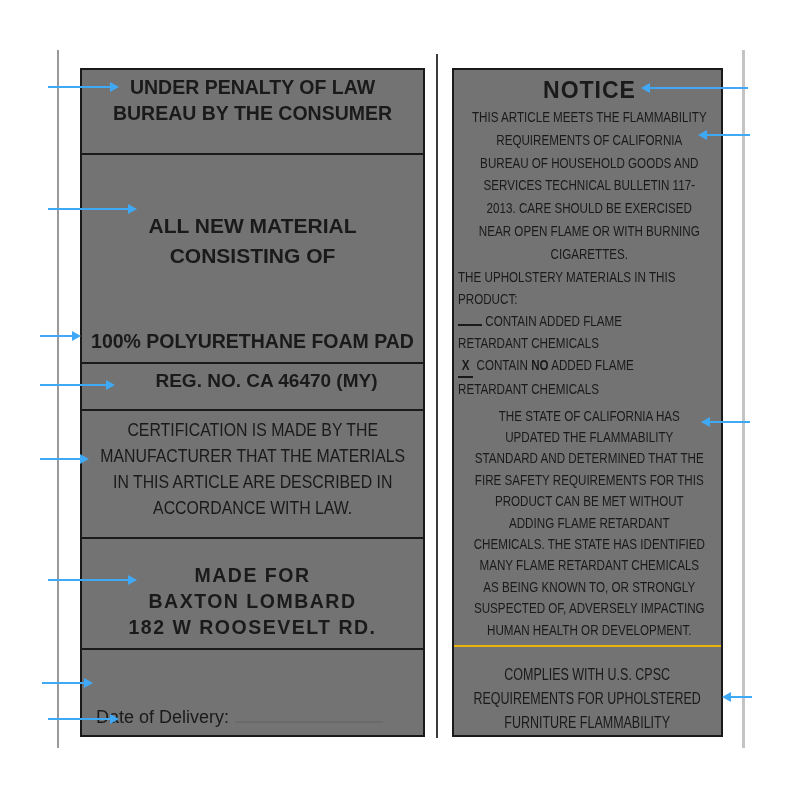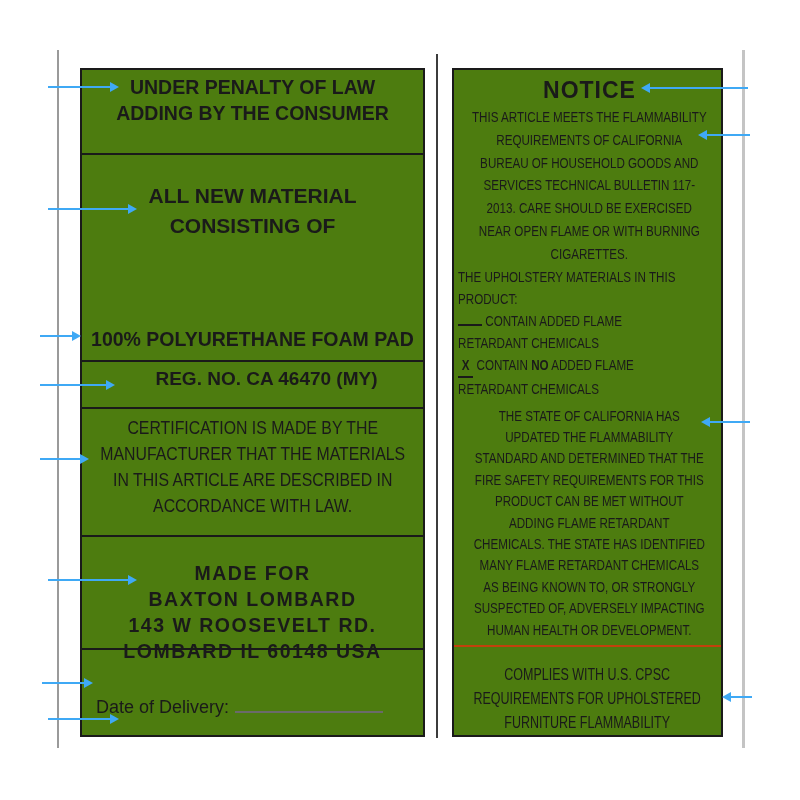--- a/index.html
+++ b/index.html
@@ -7,43 +7,43 @@
     width:800px;height:800px;position:relative;background:#ffffff;
     font-family:"Liberation Sans", sans-serif;color:#1a1a1a;overflow:hidden;
   }
   
   .guide{position:absolute;width:2px;background:#b9b9b9;top:50px;height:698px;}
   .guide.left{left:57px;background:#9a9a9a;}
   .guide.right{left:742px;background:#c4c4c4;width:3px;}
   .fold{position:absolute;left:436px;top:54px;width:2px;height:684px;background:#3c3c3c;}
 
   
-  .panel{position:absolute;top:68px;border:2px solid #1a1a1a;background:#4d7c0f;box-sizing:border-box;}
+  .panel{position:absolute;top:68px;border:2px solid #1a1a1a;background:#737373;box-sizing:border-box;}
   .panel.lp{left:80px;width:345px;height:669px;display:flex;flex-direction:column;}
   .panel.rp{left:452px;width:271px;height:669px;display:flex;flex-direction:column;}
 
   
   .sec{box-sizing:border-box;text-align:center;}
   .sec + .sec{border-top:2px solid #1a1a1a;}
   .sec-penalty{height:85px;padding-top:4px;font-weight:bold;font-size:19.5px;line-height:26px;white-space:nowrap;}
   .sec-material{height:214px;display:flex;flex-direction:column;justify-content:space-between;}
-  .material-top{margin-top:26px;font-weight:bold;font-size:21px;line-height:30px;}
+  .material-top{margin-top:56px;font-weight:bold;font-size:21px;line-height:30px;}
   .material-bottom{margin-bottom:9px;font-weight:bold;font-size:19.5px;white-space:nowrap;text-align:center;}
   .sec-reg{height:48px;font-weight:bold;font-size:19px;line-height:33px;white-space:nowrap;padding-left:28px;}
   .sec-cert{height:132px;padding-top:6px;}
   .cert-lines{font-size:18px;line-height:26px;transform:scaleX(0.88);transform-origin:50% 0;width:113.6%;margin-left:-6.8%;}
   .sec-made{height:113px;padding-top:23px;font-weight:bold;font-size:19.5px;line-height:26px;letter-spacing:1.5px;white-space:nowrap;}
-  .sec-bottom{height:89px;display:flex;flex-direction:column;justify-content:flex-end;padding-bottom:10px;box-sizing:border-box;}
+  .sec-bottom{height:89px;display:flex;flex-direction:column;justify-content:flex-end;padding-bottom:0;box-sizing:border-box;}
   .date-row{text-align:left;padding-left:14px;font-size:18px;line-height:24px;margin-bottom:6px;white-space:nowrap;}
   .date-underline{display:inline-block;width:148px;border-bottom:2px solid #6a6a6a;height:14px;margin-left:6px;}
   .made-in{font-weight:bold;font-size:20px;line-height:26px;letter-spacing:2px;white-space:nowrap;}
 
   
   .rp-top{height:588px;box-sizing:border-box;padding:2px 0 0 4px;}
-  .rp-footer{flex:1;border-top:2px solid #c2410c;text-align:center;padding-top:16px;}
+  .rp-footer{flex:1;border-top:2px solid #eab308;text-align:center;padding-top:16px;}
   .notice-title{text-align:center;font-weight:bold;font-size:23px;line-height:32px;letter-spacing:1px;margin-top:2px;}
   .cond{transform:scaleX(0.75);transform-origin:50% 0;width:133.3%;margin-left:-16.65%;}
   .cond-left{transform:scaleX(0.75);transform-origin:0 0;width:133.3%;}
   .cond-foot{transform:scaleX(0.78);transform-origin:50% 0;width:128.2%;margin-left:-14.1%;font-size:16px;line-height:24px;white-space:nowrap;text-align:center;}
   .para-c{text-align:center;font-size:15.5px;line-height:22.8px;white-space:nowrap;}
   .para-l{text-align:left;font-size:15.5px;line-height:22px;white-space:nowrap;}
   .para-state{text-align:center;font-size:15.5px;line-height:21.4px;white-space:nowrap;margin-top:5px;}
   .blank-line{display:inline-block;width:32px;border-bottom:2px solid #1a1a1a;height:13px;}
   .mark-x{display:inline-block;border-bottom:2px solid #1a1a1a;padding:0 5px;font-weight:bold;}
   .b{font-weight:bold;}
@@ -57,21 +57,21 @@
 </head>
 <body>
 
 <div class="guide left"></div>
 <div class="guide right"></div>
 <div class="fold"></div>
 
 <div class="panel lp">
   <div class="sec sec-penalty">
     <div>UNDER PENALTY OF LAW</div>
-    <div>ADDING BY THE CONSUMER</div>
+    <div>BUREAU BY THE CONSUMER</div>
   </div>
 
   <div class="sec sec-material">
     <div class="material-top">
       <div>ALL NEW MATERIAL</div>
       <div>CONSISTING OF</div>
     </div>
     <div class="material-bottom">100% POLYURETHANE FOAM PAD</div>
   </div>
 
@@ -82,22 +82,21 @@
       <div>CERTIFICATION IS MADE BY THE</div>
       <div>MANUFACTURER THAT THE MATERIALS</div>
       <div>IN THIS ARTICLE ARE DESCRIBED IN</div>
       <div>ACCORDANCE WITH LAW.</div>
     </div>
   </div>
 
   <div class="sec sec-made">
     <div>MADE FOR</div>
     <div>BAXTON LOMBARD</div>
-    <div>143 W ROOSEVELT RD.</div>
-    <div>LOMBARD IL 60148 USA</div>
+    <div>182 W ROOSEVELT RD.</div>
   </div>
 
   <div class="sec sec-bottom">
     <div class="date-row">
       <span>Date of Delivery:</span><span class="date-underline"></span>
     </div>
   </div>
 </div>
 
 <div class="panel rp">

